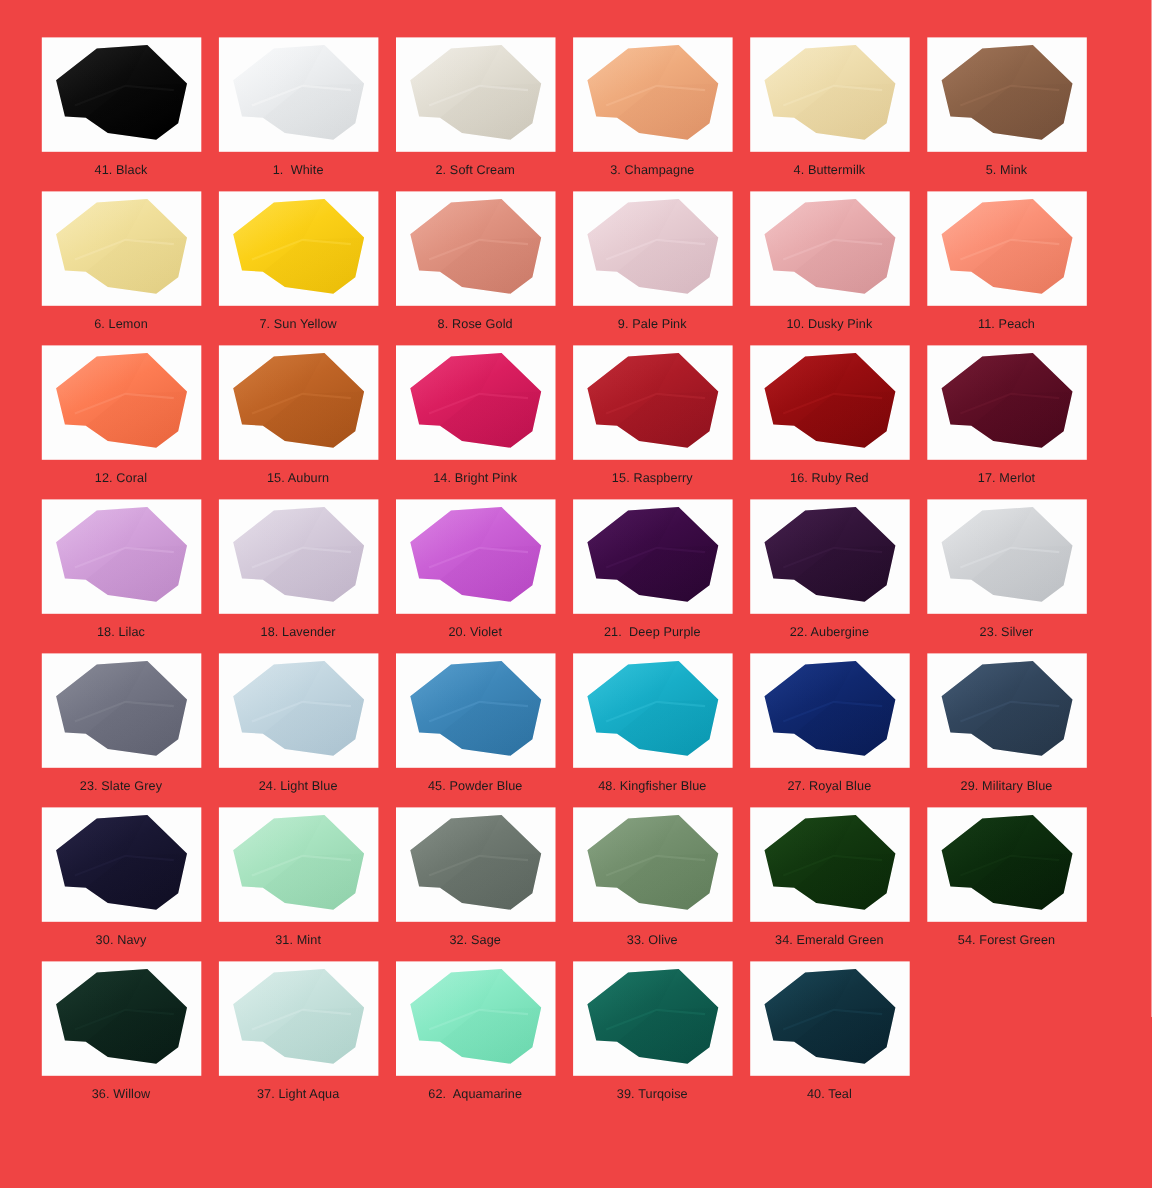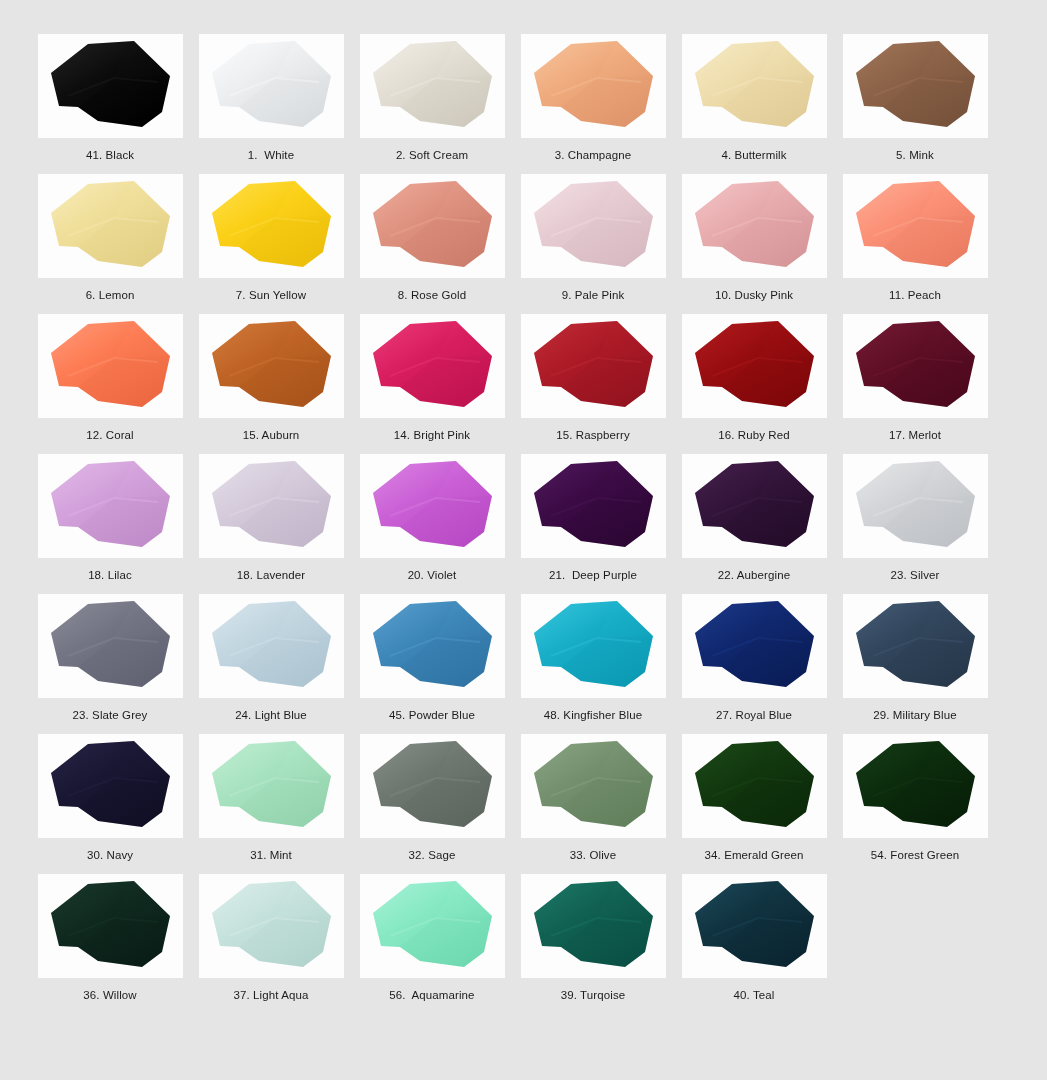--- a/index.html
+++ b/index.html
@@ -12,21 +12,21 @@
     width: 1047px;
     height: 1080px;
     font-family: "Liberation Sans", sans-serif;
     color: #1a1a1a;
     overflow: hidden;
   }
   #chart-sheet {
     width: 1047px;
     height: 1080px;
     position: relative;
-    background: #e5e5e5;
+    background: #ef4444;
     box-sizing: border-box;
     padding: 34px 30px 0 30px;
   }
   .swatch-grid {
     display: grid;
     grid-template-columns: repeat(6, 160px);
     grid-auto-rows: 140px;
     column-gap: 1px;
     row-gap: 0px;
     justify-content: start;
@@ -1117,21 +1117,21 @@
                 <stop offset="0%" stop-color="#6ed9b0" stop-opacity="0.55"></stop>
                 <stop offset="100%" stop-color="#6ed9b0" stop-opacity="0.1"></stop>
               </linearGradient>
             </defs>
             <path d="M13,39 L50,10 L96,7 L132,42 L124,78 L104,93 L60,87 L40,73 L21,72 Z" fill="url(#g38)"></path>
             <path d="M13,39 L50,10 L96,7 L76,44 L30,62 Z" fill="url(#h38)" opacity="0.55"></path>
             <path d="M76,44 L132,42 L124,78 L104,93 L60,87 L40,73 Z" fill="url(#s38)" opacity="0.5"></path>
             <path d="M30,62 L76,44 L120,48" fill="none" stroke="#a8f2d7" stroke-opacity="0.35" stroke-width="2"></path>
           </svg>
         </div>
-        <div class="swatch-label">56.  Aquamarine</div>
+        <div class="swatch-label">62.  Aquamarine</div>
       </div>
       <div class="swatch-cell">
         <div class="swatch-tile">
           <svg viewBox="0 0 145 104" xmlns="http://www.w3.org/2000/svg">
             <defs>
               <linearGradient id="g39" x1="0" y1="0" x2="0.75" y2="1">
                 <stop offset="0%" stop-color="#1d7a68"></stop>
                 <stop offset="45%" stop-color="#116152"></stop>
                 <stop offset="100%" stop-color="#0a5044"></stop>
               </linearGradient>

